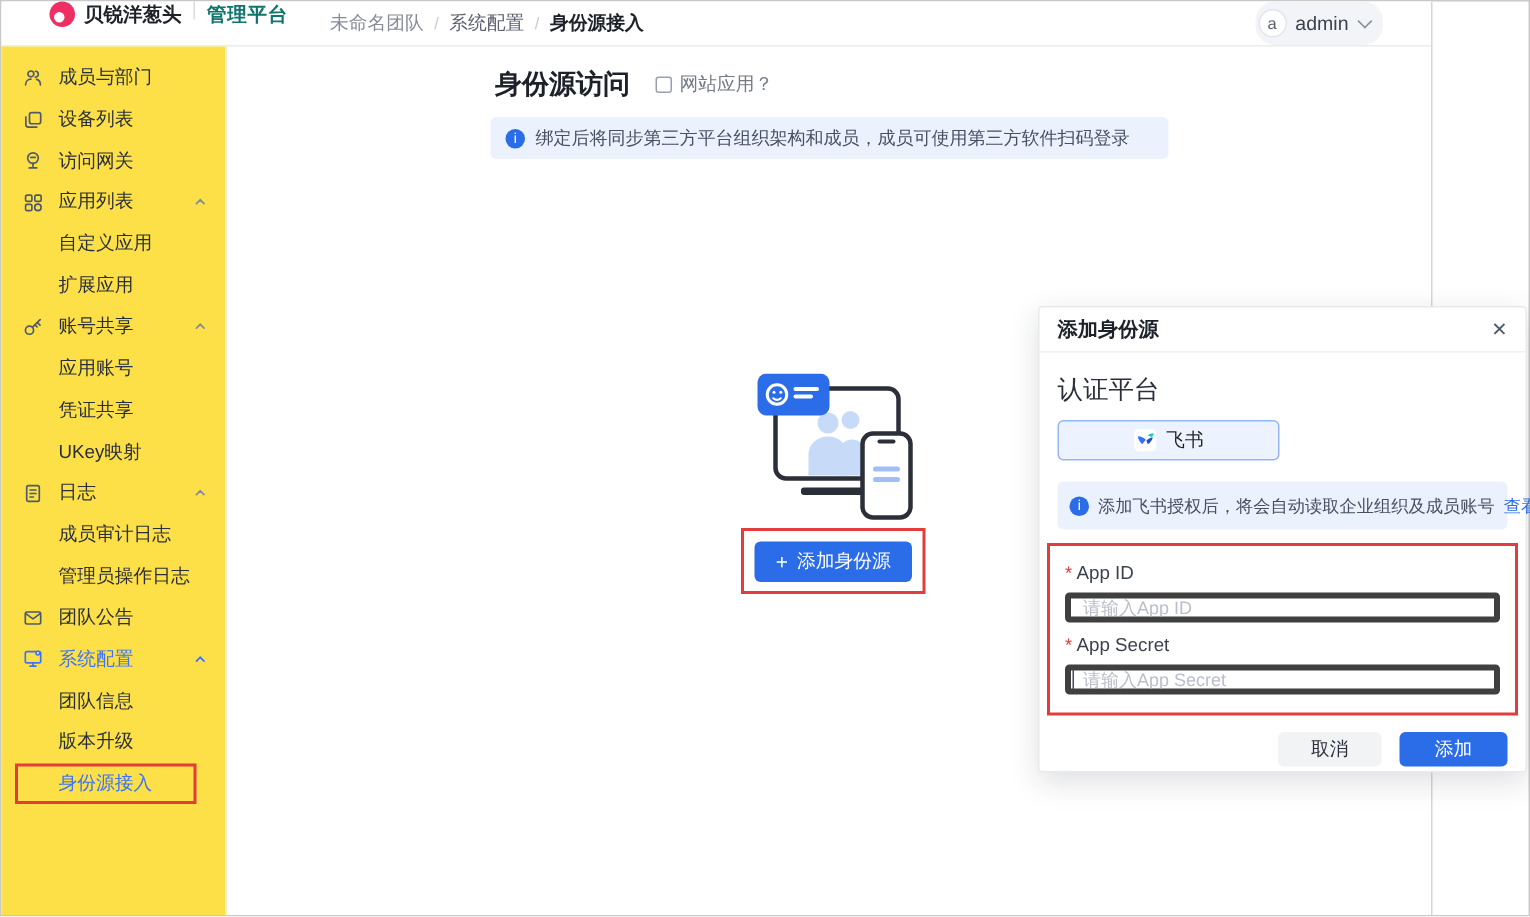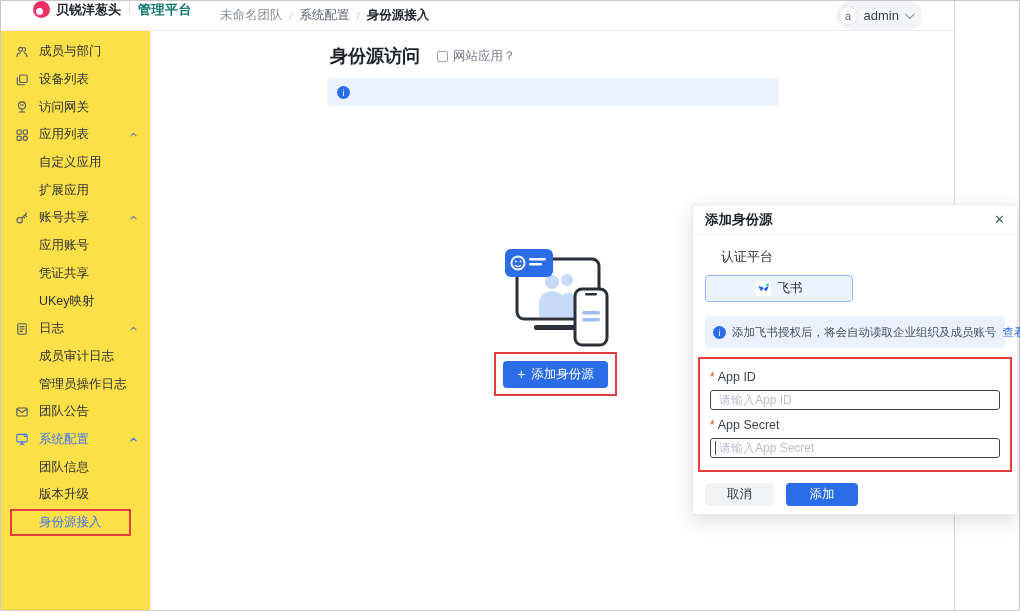--- a/index.html
+++ b/index.html
@@ -61,38 +61,38 @@
              font-family:"Liberation Sans","DejaVu Sans",sans-serif; }
   .add-btn .plus { font-size:14px; line-height:1; }
 
   
   .modal { position:absolute; left:692px; top:204px; width:326px; height:311px; background:#fff; z-index:10;
            border:1px solid #e9e9e9; border-radius:3px; box-shadow:0 6px 20px rgba(20,30,50,.14); }
   .modal-head { height:30px; display:flex; align-items:center; padding:0 12px; border-bottom:1px solid #f0f0f0; }
   .modal-title { font-size:13.5px; font-weight:bold; color:#1d2129; }
   .modal-close { margin-left:auto; color:#4e5969; font-size:13px; cursor:pointer; line-height:1; }
   .modal-body { padding:0 12px; }
-  .field-label { font-size:13px; color:#2a2f3a;margin-left:16px; }
+  .field-label { font-size:17px; color:#2a2f3a; }
   .plat-label { margin-top:13px; }
   .feishu-btn { margin-top:9px; width:148px; height:27px; background:#edf3fe; border:1px solid #93b7f6;
                 border-radius:4px; display:flex; align-items:center; justify-content:center; gap:7px;
                 font-size:12.5px; color:#1f2329; cursor:pointer; font-family:"Liberation Sans","DejaVu Sans",sans-serif; }
   .feishu-btn svg { width:15px; height:15px; }
   .modal-banner { margin-top:14px; height:32px; background:#ebf1fd; border-radius:4px; display:flex;
                   align-items:center; padding:0 8px; gap:6px; font-size:11.5px; color:#465061; white-space:nowrap; }
   .link { color:#2b6de8; cursor:pointer; }
   .fields-highlight { margin:9px -7px 0; border:2px solid #e23c3c; padding:3px 10px 12px; }
   .req { color:#e23c3c; margin-right:3px; font-size:12px; }
   .f-label { margin-top:8px; font-size:12.5px; color:#3c424d; }
   .inp-wrap { position:relative; margin-top:6px; }
-  .inp { width:100%; height:20px; border:1px solid #404040; border-radius:3px; padding:0 8px;
+  .inp { width:100%; height:20px; border:4px solid #404040; border-radius:3px; padding:0 8px;
          font-size:12px; color:#1f2329; font-family:"Liberation Sans","DejaVu Sans",sans-serif; outline:none; }
   .inp::placeholder { color:#b9bec8; }
   .caret { position:absolute; left:5px; top:3px; width:1px; height:14px; background:#454b55; }
-  .modal-footer { display:flex; gap:12px; margin-top:11px; padding:0 12px; }
+  .modal-footer { display:flex; justify-content:flex-end; gap:12px; margin-top:11px; padding:0 12px; }
   .btn { height:23px; border:none; border-radius:4px; font-size:12.5px; cursor:pointer;
          font-family:"Liberation Sans","DejaVu Sans",sans-serif; }
   .btn-cancel { width:69px; background:#f2f3f5; color:#2a2f3a; }
   .btn-primary { width:72px; background:#2b6de8; color:#fff; }
 </style>
 </head>
 <body>
 
 <div class="frame"></div>
 <div class="app-right-border"></div>
@@ -264,20 +264,21 @@
   <div class="main-title-row">
     <span class="main-title">身份源访问</span>
     <span class="help">
       <span class="doc-ico"></span>
       <span>网站应用？</span>
     </span>
   </div>
 
   <div class="banner">
     <i class="info-i"></i>
+    <span>绑定后将同步第三方平台组织架构和成员，成员可使用第三方软件扫码登录</span>
   </div>
 
   <div class="illus">
     <svg viewBox="0 0 122 102" width="122" height="102">
       <rect x="20" y="10" width="82" height="60" rx="7" fill="#fff" stroke="#2b2f38" stroke-width="3"></rect>
       <g fill="#c7dbf8">
         <circle cx="55" cy="33" r="7"></circle>
           <circle cx="70" cy="31" r="6"></circle>
         <path d="M42 54c0-7 6-12 13-12s13 5 13 12v14H42z"></path>
         <path d="M62 52c1-5 5-8 9-8 5 0 9 4 9 9v15H62z"></path>

